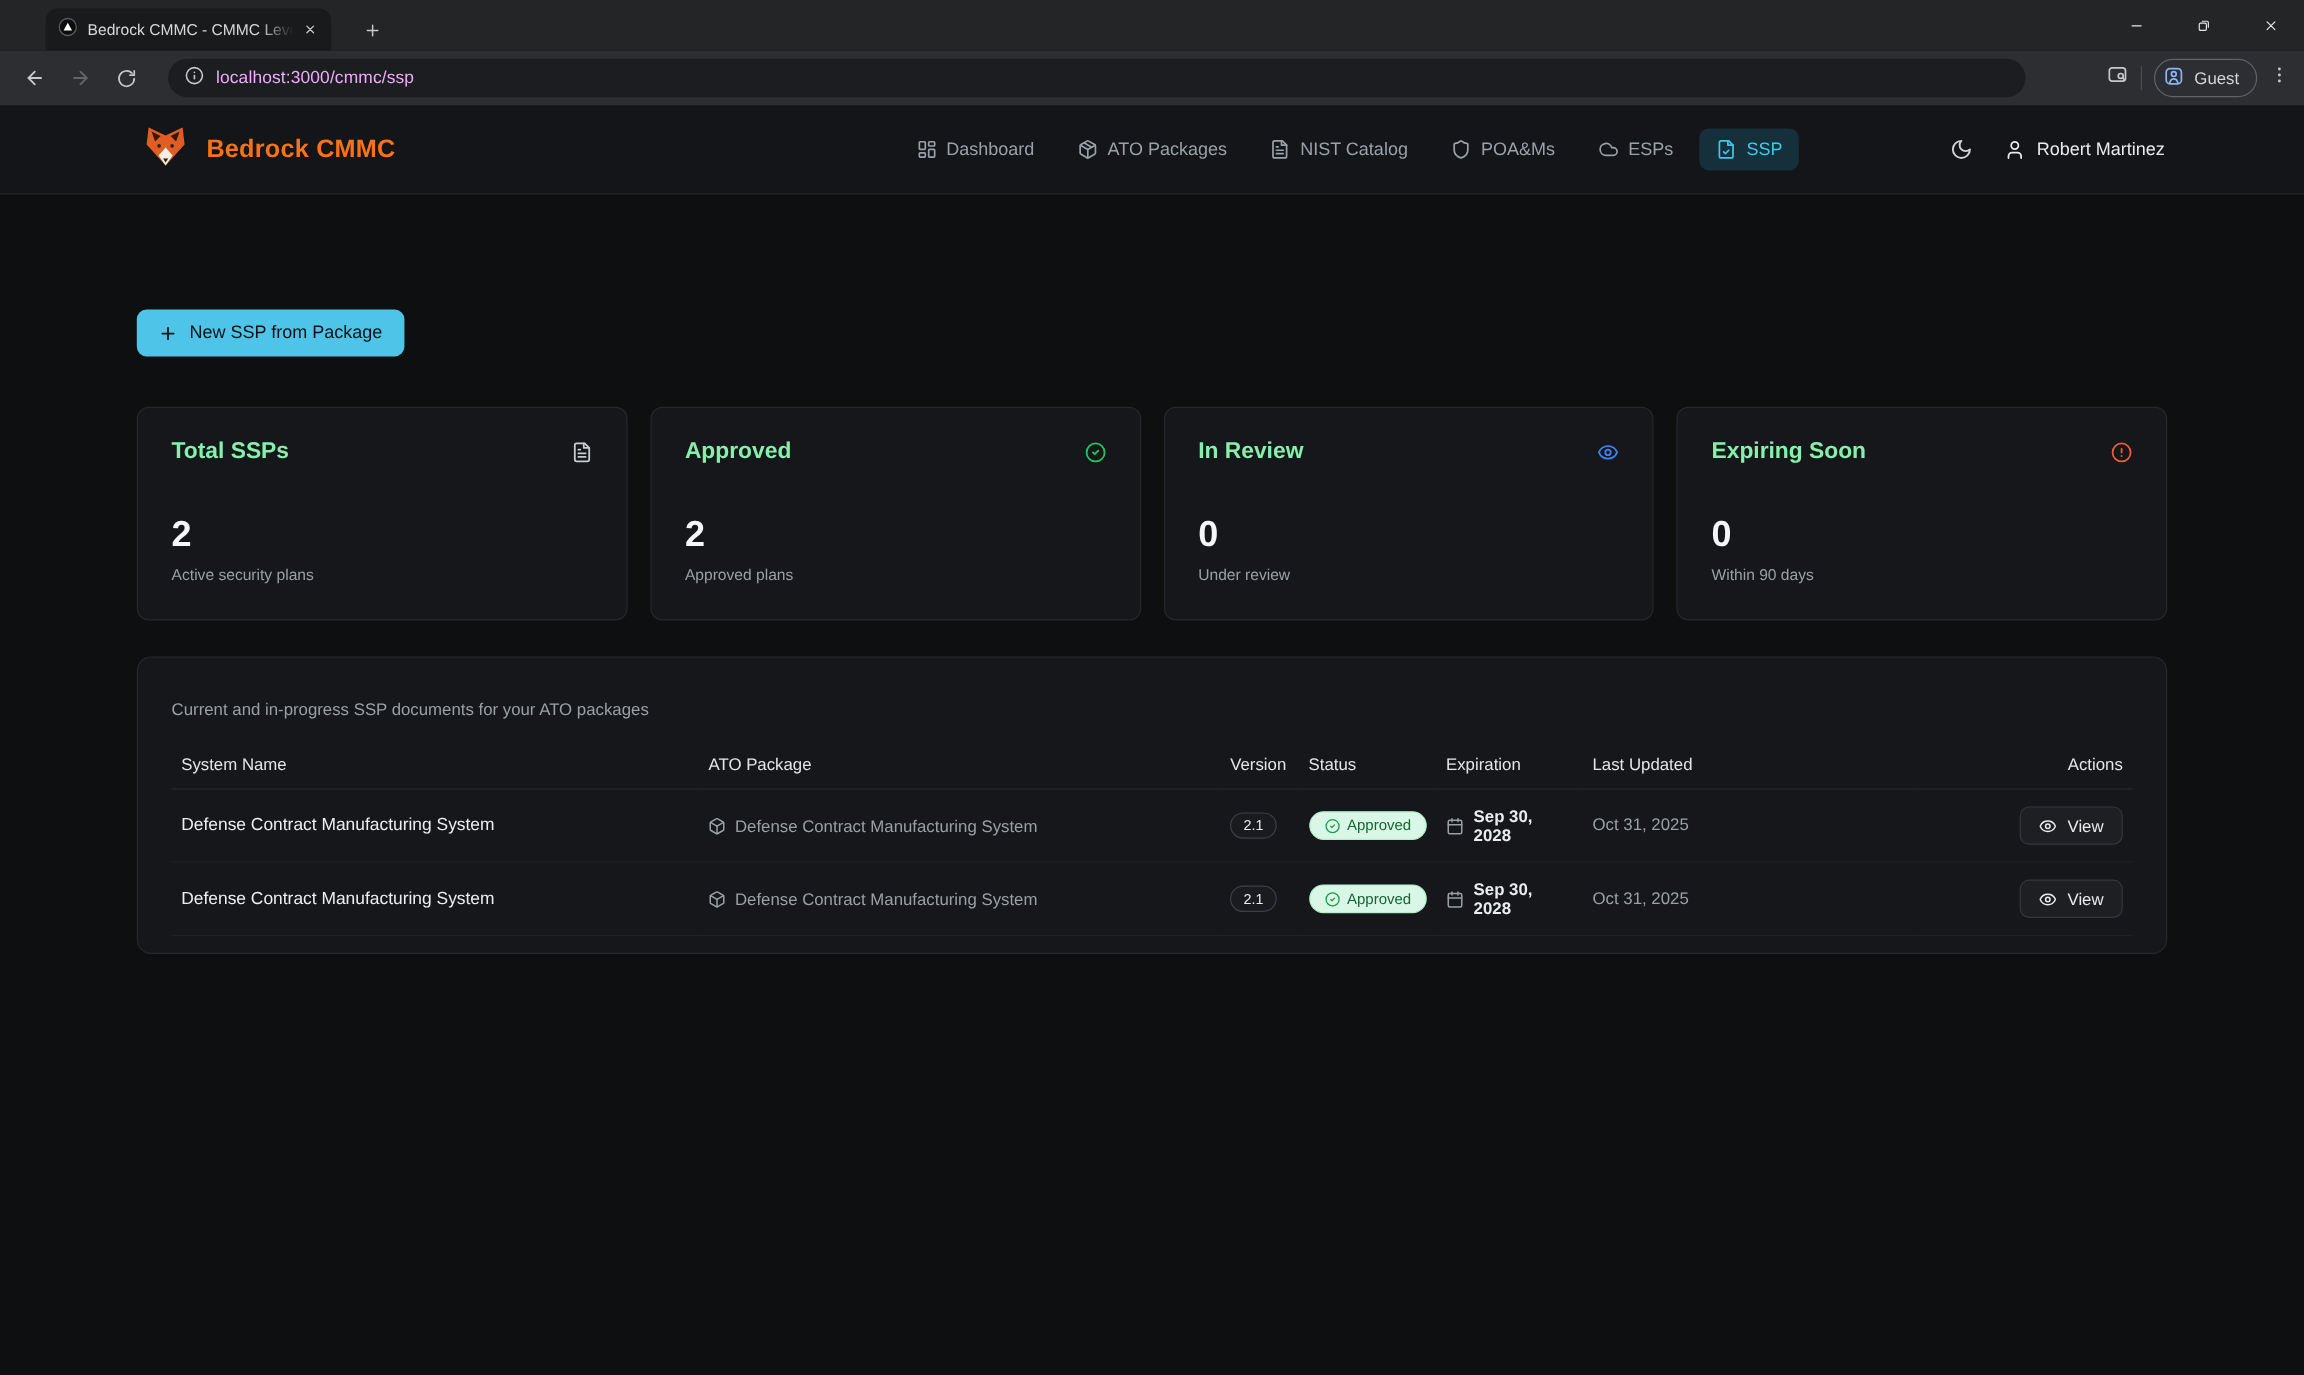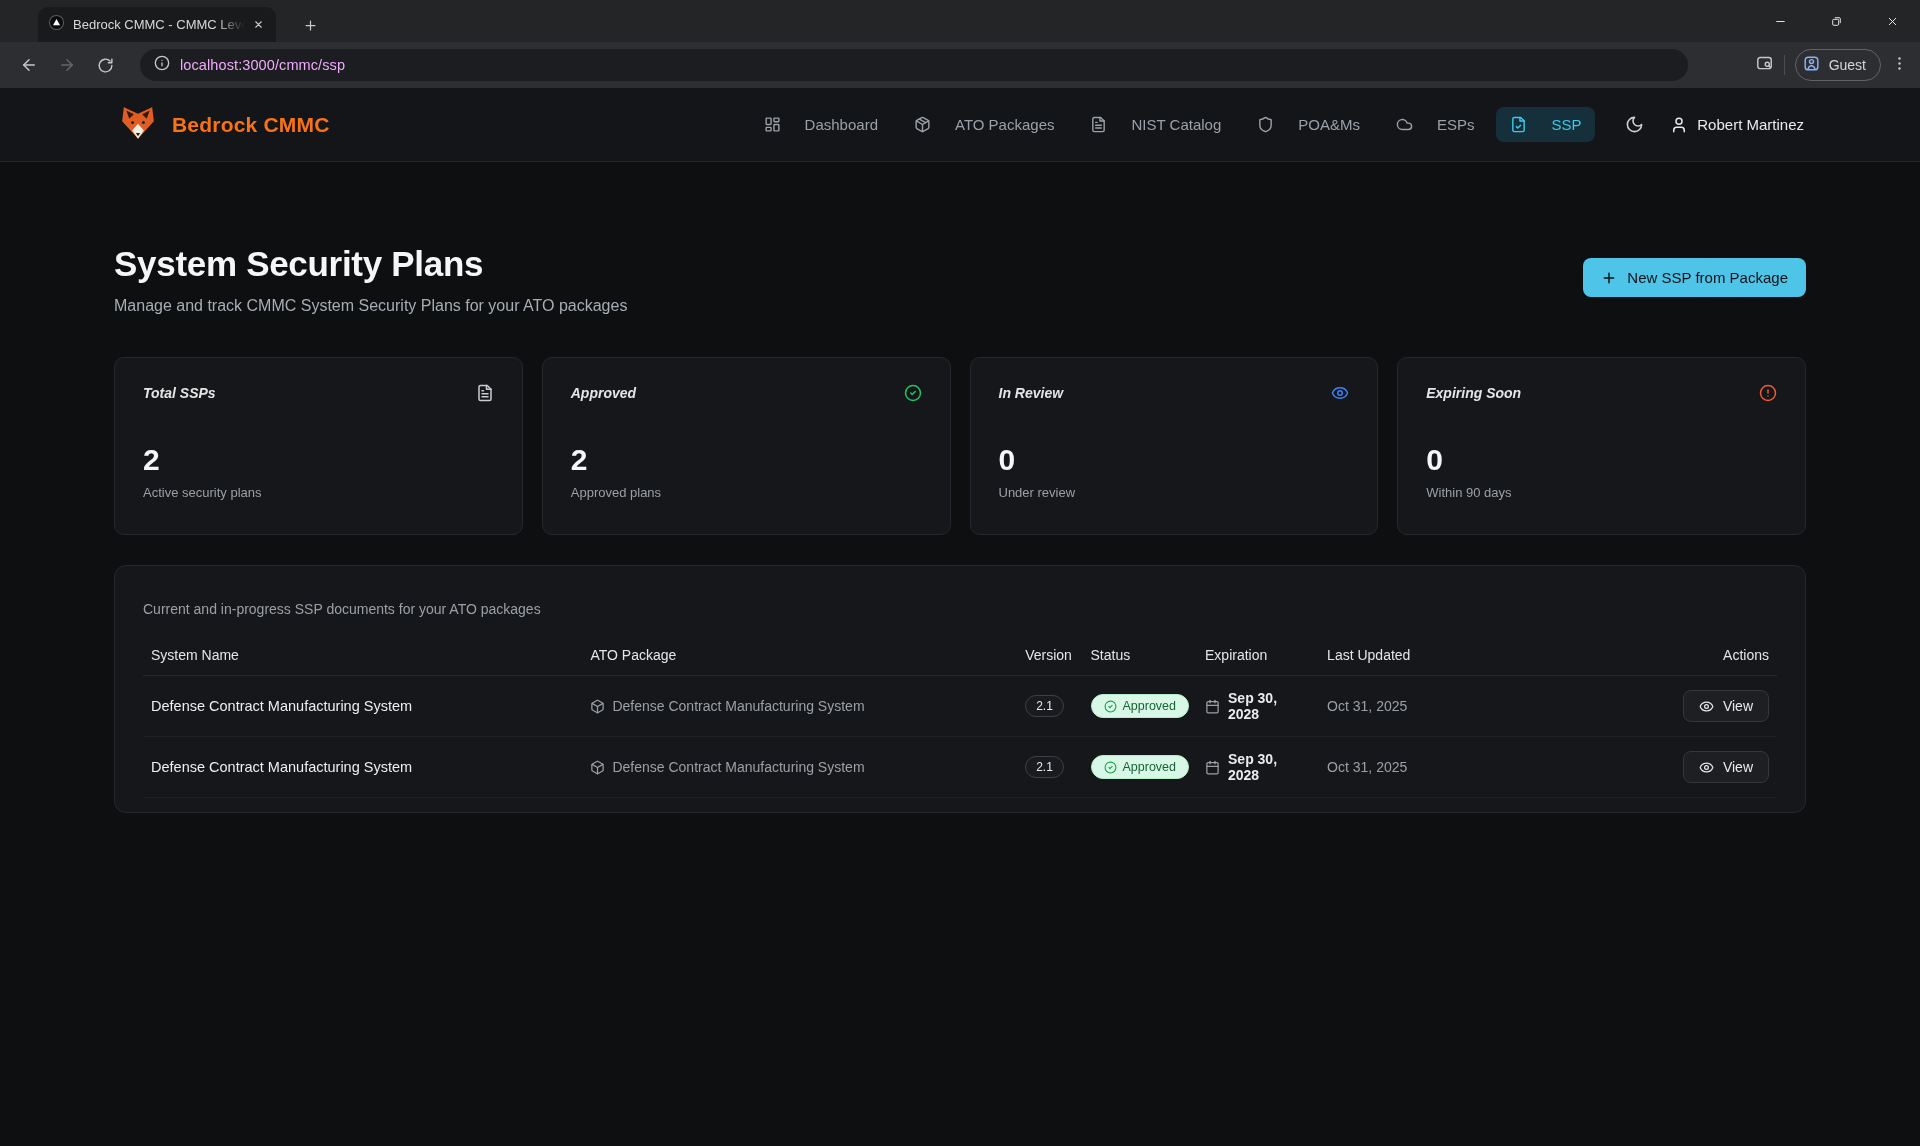--- a/index.html
+++ b/index.html
@@ -33,40 +33,40 @@
   .vsep { width:1px; height:20px; background:#4a4d51; }
   .guest-chip { display:flex; align-items:center; gap:8px; border:1.5px solid #5f6368;
     border-radius:16px; padding:4px 14px 4px 6px; color:#d3d6d8; font-size:14px; }
 
   
   .app-header { height:74px; background:#141518; border-bottom:1px solid #24262a;
     display:flex; align-items:center; padding:0 116px 0 118px; }
   .brand { display:flex; align-items:center; gap:14px; }
   .brand-name { color:#f97316; font-size:21px; font-weight:700; letter-spacing:0.2px; }
   .main-nav { display:flex; align-items:center; gap:8px; margin-left:420px; }
-  .nav-item { display:flex; align-items:center; gap:24px; padding:9px 14px; border-radius:8px;
+  .nav-item { display:flex; align-items:center; gap:8px; padding:9px 14px; border-radius:8px;
     color:#9aa1a8; font-size:15px; cursor:pointer; white-space:nowrap; }
   .nav-item.active { background:#15303b; color:#3fc8ea; }
   .header-right { margin-left:auto; display:flex; align-items:center; gap:26px; }
   .theme-toggle { color:#cfd3d6; display:flex; align-items:center; }
   .user-menu { display:flex; align-items:center; gap:9px; color:#e8eaec; font-size:15px; }
 
   
   .container { width:1692px; margin:0 auto; }
   .page-head { display:flex; justify-content:space-between; align-items:flex-start; padding-top:82px; }
   .page-title { color:#f4f6f7; font-size:35px; font-weight:700; letter-spacing:-0.3px; }
   .page-sub { color:#a6adb3; font-size:16px; margin-top:13px; }
   .btn-primary { display:flex; align-items:center; gap:10px; background:#4fc4e9; color:#0d1216;
     border:none; border-radius:8px; padding:11px 18px; font-size:15px; font-weight:500;
     font-family:inherit; cursor:pointer; margin-top:14px; }
 
   .stats { display:grid; grid-template-columns:repeat(4,1fr); gap:19px; margin-top:42px; }
   .card { background:#16171a; border:1px solid #26282d; border-radius:10px; height:178px; padding:26px 28px; }
   .card-top { display:flex; justify-content:space-between; align-items:center; }
-  .card-label { color:#e5e5e5; font-size:14px; font-weight:600;font-style:italic; }
+  .card-label { color:#86efac; font-size:19px; font-weight:600; }
   .card-value { color:#f4f6f7; font-size:30px; font-weight:700; margin-top:41px; }
   .card-sub { color:#9aa0a6; font-size:13px; margin-top:8px; }
   .ic-gray { color:#c9cdd1; } .ic-green { color:#22c55e; } .ic-blue { color:#3b82f6; } .ic-red { color:#ef5a33; }
 
   .panel { background:#16171a; border:1px solid #26282d; border-radius:12px; margin-top:30px; padding:26px 28px 14px; }
   .panel-title { color:#f0f2f4; font-size:17px; font-weight:700; }
   .panel-sub { color:#9aa0a6; font-size:14px; margin-top:9px; }
   table { width:100%; border-collapse:collapse; margin-top:18px; }
   th { text-align:left; color:#e3e6e8; font-size:14px; font-weight:500; padding:12px 8px;
     border-bottom:1px solid #26282d; }
@@ -268,24 +268,20 @@
           <path d="M19 21v-2a4 4 0 0 0-4-4H9a4 4 0 0 0-4 4v2"></path>
           <circle cx="12" cy="7" r="4"></circle>
         </svg>
       <span>Robert Martinez</span>
     </span>
   </div>
 </div>
 
 <div class="container">
   <div class="page-head">
-    <div>
-      <div class="page-title">System Security Plans</div>
-      <div class="page-sub">Manage and track CMMC System Security Plans for your ATO packages</div>
-    </div>
     <button class="btn-primary">
       <svg class="icon" width="16" height="16" viewBox="0 0 24 24" fill="none" stroke="currentColor" stroke-width="2.2" stroke-linecap="round">
           <path d="M12 5v14M5 12h14"></path>
         </svg>
       <span>New SSP from Package</span>
     </button>
   </div>
 
   <div class="stats">
     <div class="card">

